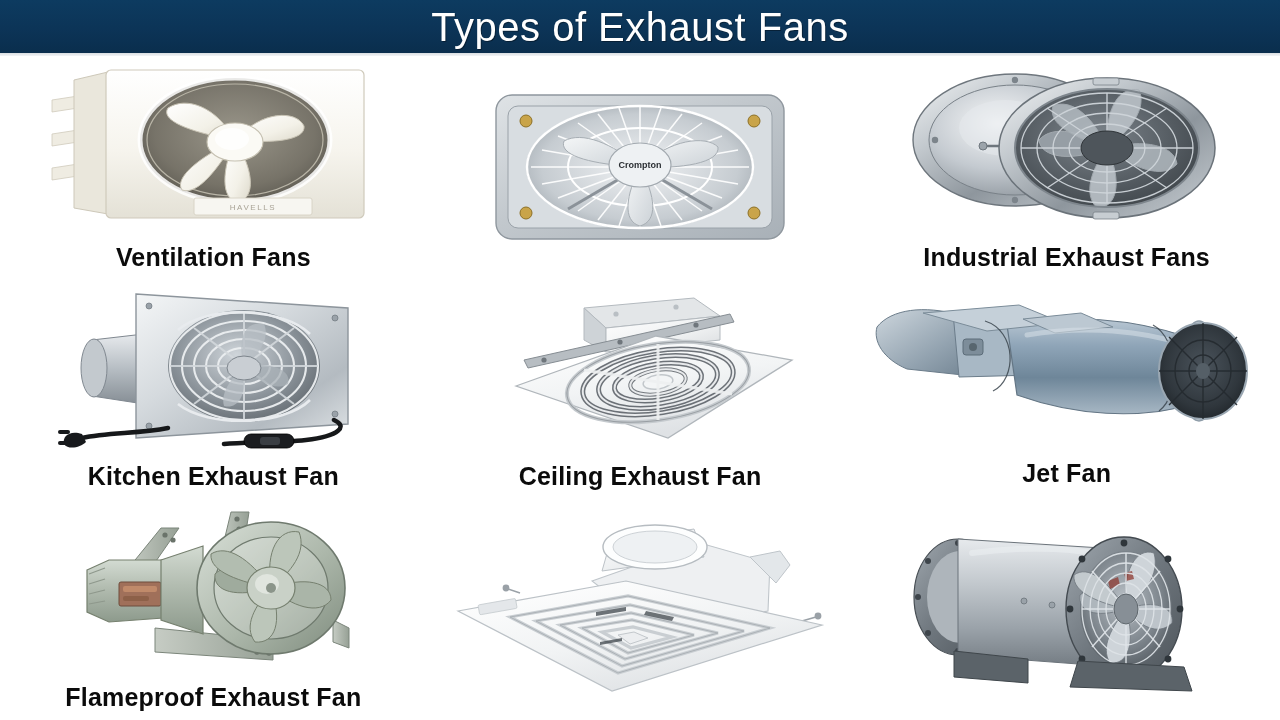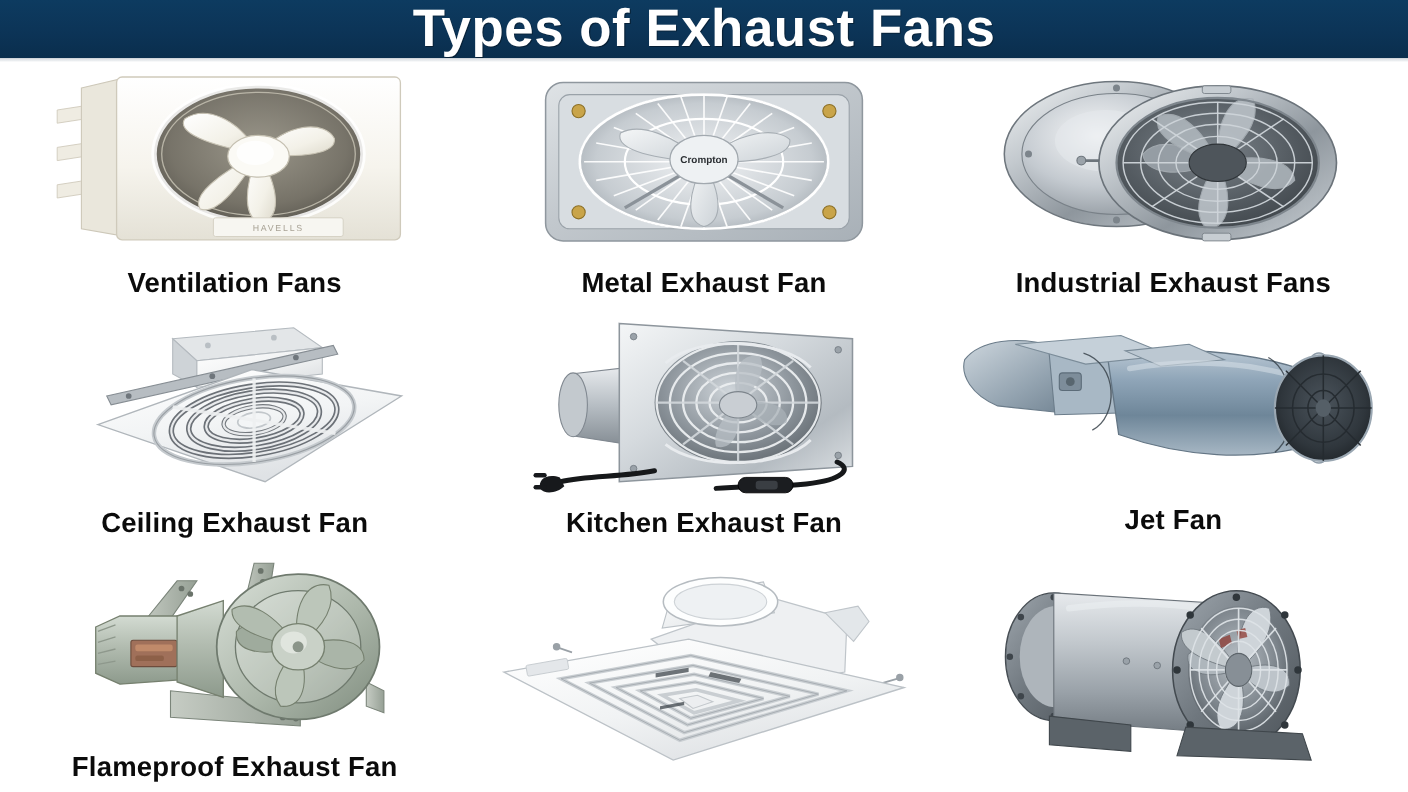--- a/index.html
+++ b/index.html
@@ -26,22 +26,22 @@
     left: 0; top: 0;
     width: 1280px;
     height: 53px;
     background: linear-gradient(180deg, #0d3b60 0%, #0c3457 55%, #0a2e4d 100%);
     display: flex;
     align-items: center;
     justify-content: center;
   }
   #banner-title {
     color: #ffffff;
-    font-size: 48px;
-    font-weight: bold;
+    font-size: 40px;
+    font-weight: normal;
     letter-spacing: 0.5px;
     line-height: 1;
     text-shadow: 1px 1px 0 rgba(0,0,0,0.35);
     font-family: "Liberation Sans", sans-serif;
     white-space: nowrap;
   }
   #banner-underline {
     position: absolute;
     left: 0; top: 53px;
     width: 1280px;
@@ -231,21 +231,20 @@
 
           <g stroke="#8b9299" stroke-width="3">
             <line x1="78" y1="122" x2="136" y2="88"></line>
             <line x1="222" y1="122" x2="164" y2="88"></line>
           </g>
 
           <ellipse cx="150" cy="78" rx="31" ry="22" fill="#eef1f3" stroke="#a2a9af" stroke-width="1.2"></ellipse>
           <text x="150" y="81" text-anchor="middle" font-family="Liberation Sans, sans-serif" font-size="9" font-weight="bold" fill="#2b2f33">Crompton</text>
         </svg>
       </div>
-      <div class="caption cap-r1">Metal Exhaust Fan</div>
     </div>
 
     <div class="cell">
       <div class="art">
         <svg width="320" height="170" viewBox="0 0 320 170">
           <defs>
             <linearGradient id="ifSteel" x1="0" y1="0" x2="1" y2="1">
               <stop offset="0%" stop-color="#f2f4f5"></stop>
               <stop offset="30%" stop-color="#c3c9ce"></stop>
               <stop offset="60%" stop-color="#8e969d"></stop>
@@ -301,20 +300,103 @@
             </g>
             <ellipse cx="200" cy="86" rx="26" ry="17" fill="#4e555b" stroke="#2f3438" stroke-width="1"></ellipse>
             <ellipse cx="200" cy="86" rx="92" ry="59" fill="none" stroke="#7e868d" stroke-width="2"></ellipse>
 
             <rect x="186" y="16" width="26" height="7" rx="2" fill="#c7cdd2" stroke="#798188" stroke-width="0.8"></rect>
             <rect x="186" y="150" width="26" height="7" rx="2" fill="#c7cdd2" stroke="#798188" stroke-width="0.8"></rect>
           </g>
         </svg>
       </div>
       <div class="caption cap-r1">Industrial Exhaust Fans</div>
+    </div>
+
+    <div class="cell">
+      <div class="art">
+        <svg width="330" height="175" viewBox="0 0 330 175">
+          <defs>
+            <linearGradient id="kfPlate" x1="0" y1="0" x2="1" y2="1">
+              <stop offset="0%" stop-color="#f4f6f7"></stop>
+              <stop offset="40%" stop-color="#d5dade"></stop>
+              <stop offset="75%" stop-color="#b4bbc1"></stop>
+              <stop offset="100%" stop-color="#dfe3e6"></stop>
+            </linearGradient>
+            <radialGradient id="kfHole" cx="45%" cy="40%" r="70%">
+              <stop offset="0%" stop-color="#cfd5da"></stop>
+              <stop offset="55%" stop-color="#8d959c"></stop>
+              <stop offset="100%" stop-color="#5a6167"></stop>
+            </radialGradient>
+            <linearGradient id="kfDuct" x1="0" y1="0" x2="0" y2="1">
+              <stop offset="0%" stop-color="#e7eaed"></stop>
+              <stop offset="50%" stop-color="#b6bdc3"></stop>
+              <stop offset="100%" stop-color="#868e95"></stop>
+            </linearGradient>
+          </defs>
+
+          <g>
+            <path d="M44 62 L96 56 L96 126 L44 118 Z" fill="url(#kfDuct)" stroke="#808890" stroke-width="1"></path>
+            <ellipse cx="46" cy="90" rx="13" ry="29" fill="#c3c9ce" stroke="#808890" stroke-width="1"></ellipse>
+          </g>
+
+          <path d="M88 16 L300 30 L300 146 L88 160 Z" fill="url(#kfPlate)" stroke="#8d959c" stroke-width="1.4"></path>
+
+          <g>
+            <circle cx="101" cy="28" r="3" fill="#9aa2a9" stroke="#6f777e" stroke-width="0.7"></circle>
+            <circle cx="287" cy="40" r="3" fill="#9aa2a9" stroke="#6f777e" stroke-width="0.7"></circle>
+            <circle cx="101" cy="148" r="3" fill="#9aa2a9" stroke="#6f777e" stroke-width="0.7"></circle>
+            <circle cx="287" cy="136" r="3" fill="#9aa2a9" stroke="#6f777e" stroke-width="0.7"></circle>
+          </g>
+
+          <ellipse cx="196" cy="88" rx="76" ry="56" fill="url(#kfHole)"></ellipse>
+
+          <g fill="none" stroke="#eceff1" stroke-width="2.1" opacity="0.95">
+            <ellipse cx="196" cy="88" rx="74" ry="54"></ellipse>
+            <ellipse cx="196" cy="88" rx="62" ry="45"></ellipse>
+            <ellipse cx="196" cy="88" rx="50" ry="36"></ellipse>
+            <ellipse cx="196" cy="88" rx="38" ry="27"></ellipse>
+            <ellipse cx="196" cy="88" rx="26" ry="18"></ellipse>
+          </g>
+
+          <g stroke="#d3d8dc" stroke-width="2" opacity="0.9">
+            <line x1="196" y1="34" x2="196" y2="142"></line>
+            <line x1="122" y1="88" x2="270" y2="88"></line>
+            <line x1="146" y1="50" x2="246" y2="126"></line>
+            <line x1="146" y1="126" x2="246" y2="50"></line>
+          </g>
+
+          <g opacity="0.75">
+            <path d="M196 88 C 188 60, 198 42, 216 46 C 222 60, 212 76, 196 88 Z" fill="#b8bfc5"></path>
+            <path d="M196 88 C 224 84, 244 92, 240 106 C 226 114, 208 102, 196 88 Z" fill="#aab2b8"></path>
+            <path d="M196 88 C 200 116, 190 132, 176 128 C 172 114, 184 100, 196 88 Z" fill="#b8bfc5"></path>
+          </g>
+          <ellipse cx="196" cy="90" rx="17" ry="12" fill="#c9ced3" stroke="#7d858c" stroke-width="1"></ellipse>
+
+          <g fill="none" stroke="#e8ebee" stroke-width="2.6">
+            <path d="M130 52 C 160 26, 236 30, 262 56"></path>
+            <path d="M130 126 C 160 150, 236 148, 262 122"></path>
+          </g>
+
+          <g>
+            <path d="M120 150 C 90 156, 60 154, 34 160" fill="none" stroke="#16181a" stroke-width="4.5" stroke-linecap="round"></path>
+            <path d="M286 142 C 300 148, 292 158, 258 162 C 230 165, 200 164, 176 166" fill="none" stroke="#16181a" stroke-width="4.5" stroke-linecap="round"></path>
+
+            <rect x="196" y="156" width="50" height="14" rx="7" fill="#1b1d20" stroke="#000" stroke-width="0.8"></rect>
+            <rect x="212" y="159" width="20" height="8" rx="3" fill="#3a3e43"></rect>
+
+            <g>
+              <path d="M34 156 C 22 152, 14 158, 16 166 C 20 172, 32 170, 38 164 Z" fill="#17191c"></path>
+              <rect x="10" y="152" width="12" height="4" rx="2" fill="#17191c"></rect>
+              <rect x="10" y="163" width="12" height="4" rx="2" fill="#17191c"></rect>
+            </g>
+          </g>
+        </svg>
+      </div>
+      <div class="caption">Kitchen Exhaust Fan</div>
     </div>
 
     <div class="cell">
       <div class="art">
         <svg width="320" height="160" viewBox="0 0 320 160">
           <defs>
             <linearGradient id="cfTop" x1="0" y1="0" x2="1" y2="1">
               <stop offset="0%" stop-color="#ffffff"></stop>
               <stop offset="60%" stop-color="#eef0f1"></stop>
               <stop offset="100%" stop-color="#d7dadd"></stop>
@@ -361,103 +443,20 @@
             <line x1="178" y1="58" x2="178" y2="134"></line>
             <line x1="104" y1="84" x2="252" y2="108"></line>
           </g>
         </svg>
       </div>
       <div class="caption">Ceiling Exhaust Fan</div>
     </div>
 
     <div class="cell">
       <div class="art">
-        <svg width="330" height="175" viewBox="0 0 330 175">
-          <defs>
-            <linearGradient id="kfPlate" x1="0" y1="0" x2="1" y2="1">
-              <stop offset="0%" stop-color="#f4f6f7"></stop>
-              <stop offset="40%" stop-color="#d5dade"></stop>
-              <stop offset="75%" stop-color="#b4bbc1"></stop>
-              <stop offset="100%" stop-color="#dfe3e6"></stop>
-            </linearGradient>
-            <radialGradient id="kfHole" cx="45%" cy="40%" r="70%">
-              <stop offset="0%" stop-color="#cfd5da"></stop>
-              <stop offset="55%" stop-color="#8d959c"></stop>
-              <stop offset="100%" stop-color="#5a6167"></stop>
-            </radialGradient>
-            <linearGradient id="kfDuct" x1="0" y1="0" x2="0" y2="1">
-              <stop offset="0%" stop-color="#e7eaed"></stop>
-              <stop offset="50%" stop-color="#b6bdc3"></stop>
-              <stop offset="100%" stop-color="#868e95"></stop>
-            </linearGradient>
-          </defs>
-
-          <g>
-            <path d="M44 62 L96 56 L96 126 L44 118 Z" fill="url(#kfDuct)" stroke="#808890" stroke-width="1"></path>
-            <ellipse cx="46" cy="90" rx="13" ry="29" fill="#c3c9ce" stroke="#808890" stroke-width="1"></ellipse>
-          </g>
-
-          <path d="M88 16 L300 30 L300 146 L88 160 Z" fill="url(#kfPlate)" stroke="#8d959c" stroke-width="1.4"></path>
-
-          <g>
-            <circle cx="101" cy="28" r="3" fill="#9aa2a9" stroke="#6f777e" stroke-width="0.7"></circle>
-            <circle cx="287" cy="40" r="3" fill="#9aa2a9" stroke="#6f777e" stroke-width="0.7"></circle>
-            <circle cx="101" cy="148" r="3" fill="#9aa2a9" stroke="#6f777e" stroke-width="0.7"></circle>
-            <circle cx="287" cy="136" r="3" fill="#9aa2a9" stroke="#6f777e" stroke-width="0.7"></circle>
-          </g>
-
-          <ellipse cx="196" cy="88" rx="76" ry="56" fill="url(#kfHole)"></ellipse>
-
-          <g fill="none" stroke="#eceff1" stroke-width="2.1" opacity="0.95">
-            <ellipse cx="196" cy="88" rx="74" ry="54"></ellipse>
-            <ellipse cx="196" cy="88" rx="62" ry="45"></ellipse>
-            <ellipse cx="196" cy="88" rx="50" ry="36"></ellipse>
-            <ellipse cx="196" cy="88" rx="38" ry="27"></ellipse>
-            <ellipse cx="196" cy="88" rx="26" ry="18"></ellipse>
-          </g>
-
-          <g stroke="#d3d8dc" stroke-width="2" opacity="0.9">
-            <line x1="196" y1="34" x2="196" y2="142"></line>
-            <line x1="122" y1="88" x2="270" y2="88"></line>
-            <line x1="146" y1="50" x2="246" y2="126"></line>
-            <line x1="146" y1="126" x2="246" y2="50"></line>
-          </g>
-
-          <g opacity="0.75">
-            <path d="M196 88 C 188 60, 198 42, 216 46 C 222 60, 212 76, 196 88 Z" fill="#b8bfc5"></path>
-            <path d="M196 88 C 224 84, 244 92, 240 106 C 226 114, 208 102, 196 88 Z" fill="#aab2b8"></path>
-            <path d="M196 88 C 200 116, 190 132, 176 128 C 172 114, 184 100, 196 88 Z" fill="#b8bfc5"></path>
-          </g>
-          <ellipse cx="196" cy="90" rx="17" ry="12" fill="#c9ced3" stroke="#7d858c" stroke-width="1"></ellipse>
-
-          <g fill="none" stroke="#e8ebee" stroke-width="2.6">
-            <path d="M130 52 C 160 26, 236 30, 262 56"></path>
-            <path d="M130 126 C 160 150, 236 148, 262 122"></path>
-          </g>
-
-          <g>
-            <path d="M120 150 C 90 156, 60 154, 34 160" fill="none" stroke="#16181a" stroke-width="4.5" stroke-linecap="round"></path>
-            <path d="M286 142 C 300 148, 292 158, 258 162 C 230 165, 200 164, 176 166" fill="none" stroke="#16181a" stroke-width="4.5" stroke-linecap="round"></path>
-
-            <rect x="196" y="156" width="50" height="14" rx="7" fill="#1b1d20" stroke="#000" stroke-width="0.8"></rect>
-            <rect x="212" y="159" width="20" height="8" rx="3" fill="#3a3e43"></rect>
-
-            <g>
-              <path d="M34 156 C 22 152, 14 158, 16 166 C 20 172, 32 170, 38 164 Z" fill="#17191c"></path>
-              <rect x="10" y="152" width="12" height="4" rx="2" fill="#17191c"></rect>
-              <rect x="10" y="163" width="12" height="4" rx="2" fill="#17191c"></rect>
-            </g>
-          </g>
-        </svg>
-      </div>
-      <div class="caption">Kitchen Exhaust Fan</div>
-    </div>
-
-    <div class="cell">
-      <div class="art">
         <svg width="400" height="160" viewBox="0 0 400 160">
           <defs>
             <linearGradient id="jfTube" x1="0" y1="0" x2="0" y2="1">
               <stop offset="0%" stop-color="#b9c7d3"></stop>
               <stop offset="28%" stop-color="#8fa5b8"></stop>
               <stop offset="62%" stop-color="#6e8699"></stop>
               <stop offset="100%" stop-color="#a7b7c4"></stop>
             </linearGradient>
             <linearGradient id="jfNose" x1="0" y1="0" x2="1" y2="1">
               <stop offset="0%" stop-color="#cdd6dd"></stop>

